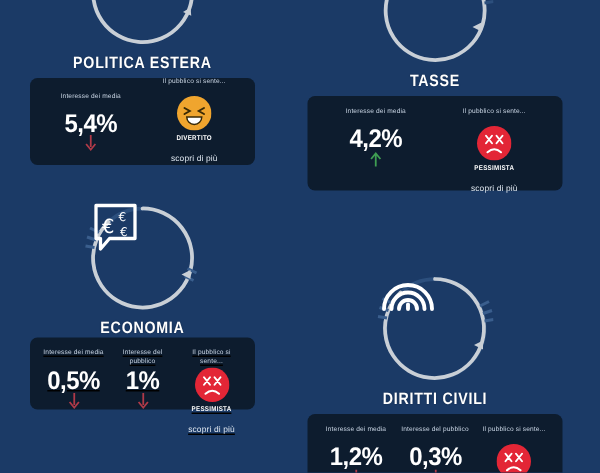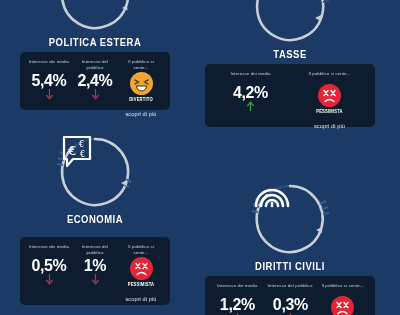--- a/index.html
+++ b/index.html
@@ -88,33 +88,24 @@
           <line x1="8" y1="27" x2="2" y2="25"></line>
         <line x1="7" y1="32" x2="1" y2="31"></line>
       </g>
       <path d="M66 52 l5 -3 l0.5 5.5 z" fill="#c9cfd6"></path>
     </svg>
     <div class="glyph">
       
     </div>
   </div>
   <div class="topic-title">POLITICA ESTERA</div>
-  <div class="card" style="margin-top:4px;height:58px;">
+  <div class="card" style="margin-top:4px;height:58px;align-items:center;">
     <div class="col">
       <div class="metric-label">Interesse dei media</div>
       <div class="metric-value">5,4%</div>
-      <div class="arrow">
-        <svg width="9" height="11" viewBox="0 0 9 11">
-            <path d="M4.5 0 v8 M1.4 6 L4.5 9.8 L7.6 6" fill="none" stroke="#b03a48" stroke-width="1.2"></path>
-          </svg>
-      </div>
-    </div>
-    <div class="col">
-      <div class="metric-label">Interesse del pubblico</div>
-      <div class="metric-value">2,4%</div>
       <div class="arrow">
         <svg width="9" height="11" viewBox="0 0 9 11">
             <path d="M4.5 0 v8 M1.4 6 L4.5 9.8 L7.6 6" fill="none" stroke="#b03a48" stroke-width="1.2"></path>
           </svg>
       </div>
     </div>
     <div class="col">
       <div class="metric-label">Il pubblico si sente...</div>
       <div class="emoji">
         <svg width="23" height="23" viewBox="0 0 23 23">
@@ -199,21 +190,21 @@
     <div class="glyph">
       <svg width="42" height="40" viewBox="0 0 42 40">
         <path d="M8 4 h26 v22 h-17 l-6 7 v-7 h-3 z" fill="none" stroke="#ffffff" stroke-width="2.2" stroke-linejoin="round"></path>
         <text x="12" y="22" font-family="DejaVu Sans, sans-serif" font-size="13" fill="#ffffff">€</text>
         <text x="23" y="14" font-family="DejaVu Sans, sans-serif" font-size="8" fill="#ffffff">€</text>
         <text x="24" y="24" font-family="DejaVu Sans, sans-serif" font-size="8" fill="#ffffff">€</text>
       </svg>
     </div>
   </div>
   <div class="topic-title">ECONOMIA</div>
-  <div class="card" style="margin-top:12px;height:68px;">
+  <div class="card" style="margin-top:0;height:48px;text-decoration:underline;">
     <div class="col">
       <div class="metric-label">Interesse dei media</div>
       <div class="metric-value">0,5%</div>
       <div class="arrow">
         <svg width="9" height="11" viewBox="0 0 9 11">
             <path d="M4.5 0 v8 M1.4 6 L4.5 9.8 L7.6 6" fill="none" stroke="#b03a48" stroke-width="1.2"></path>
           </svg>
       </div>
     </div>
     <div class="col">

